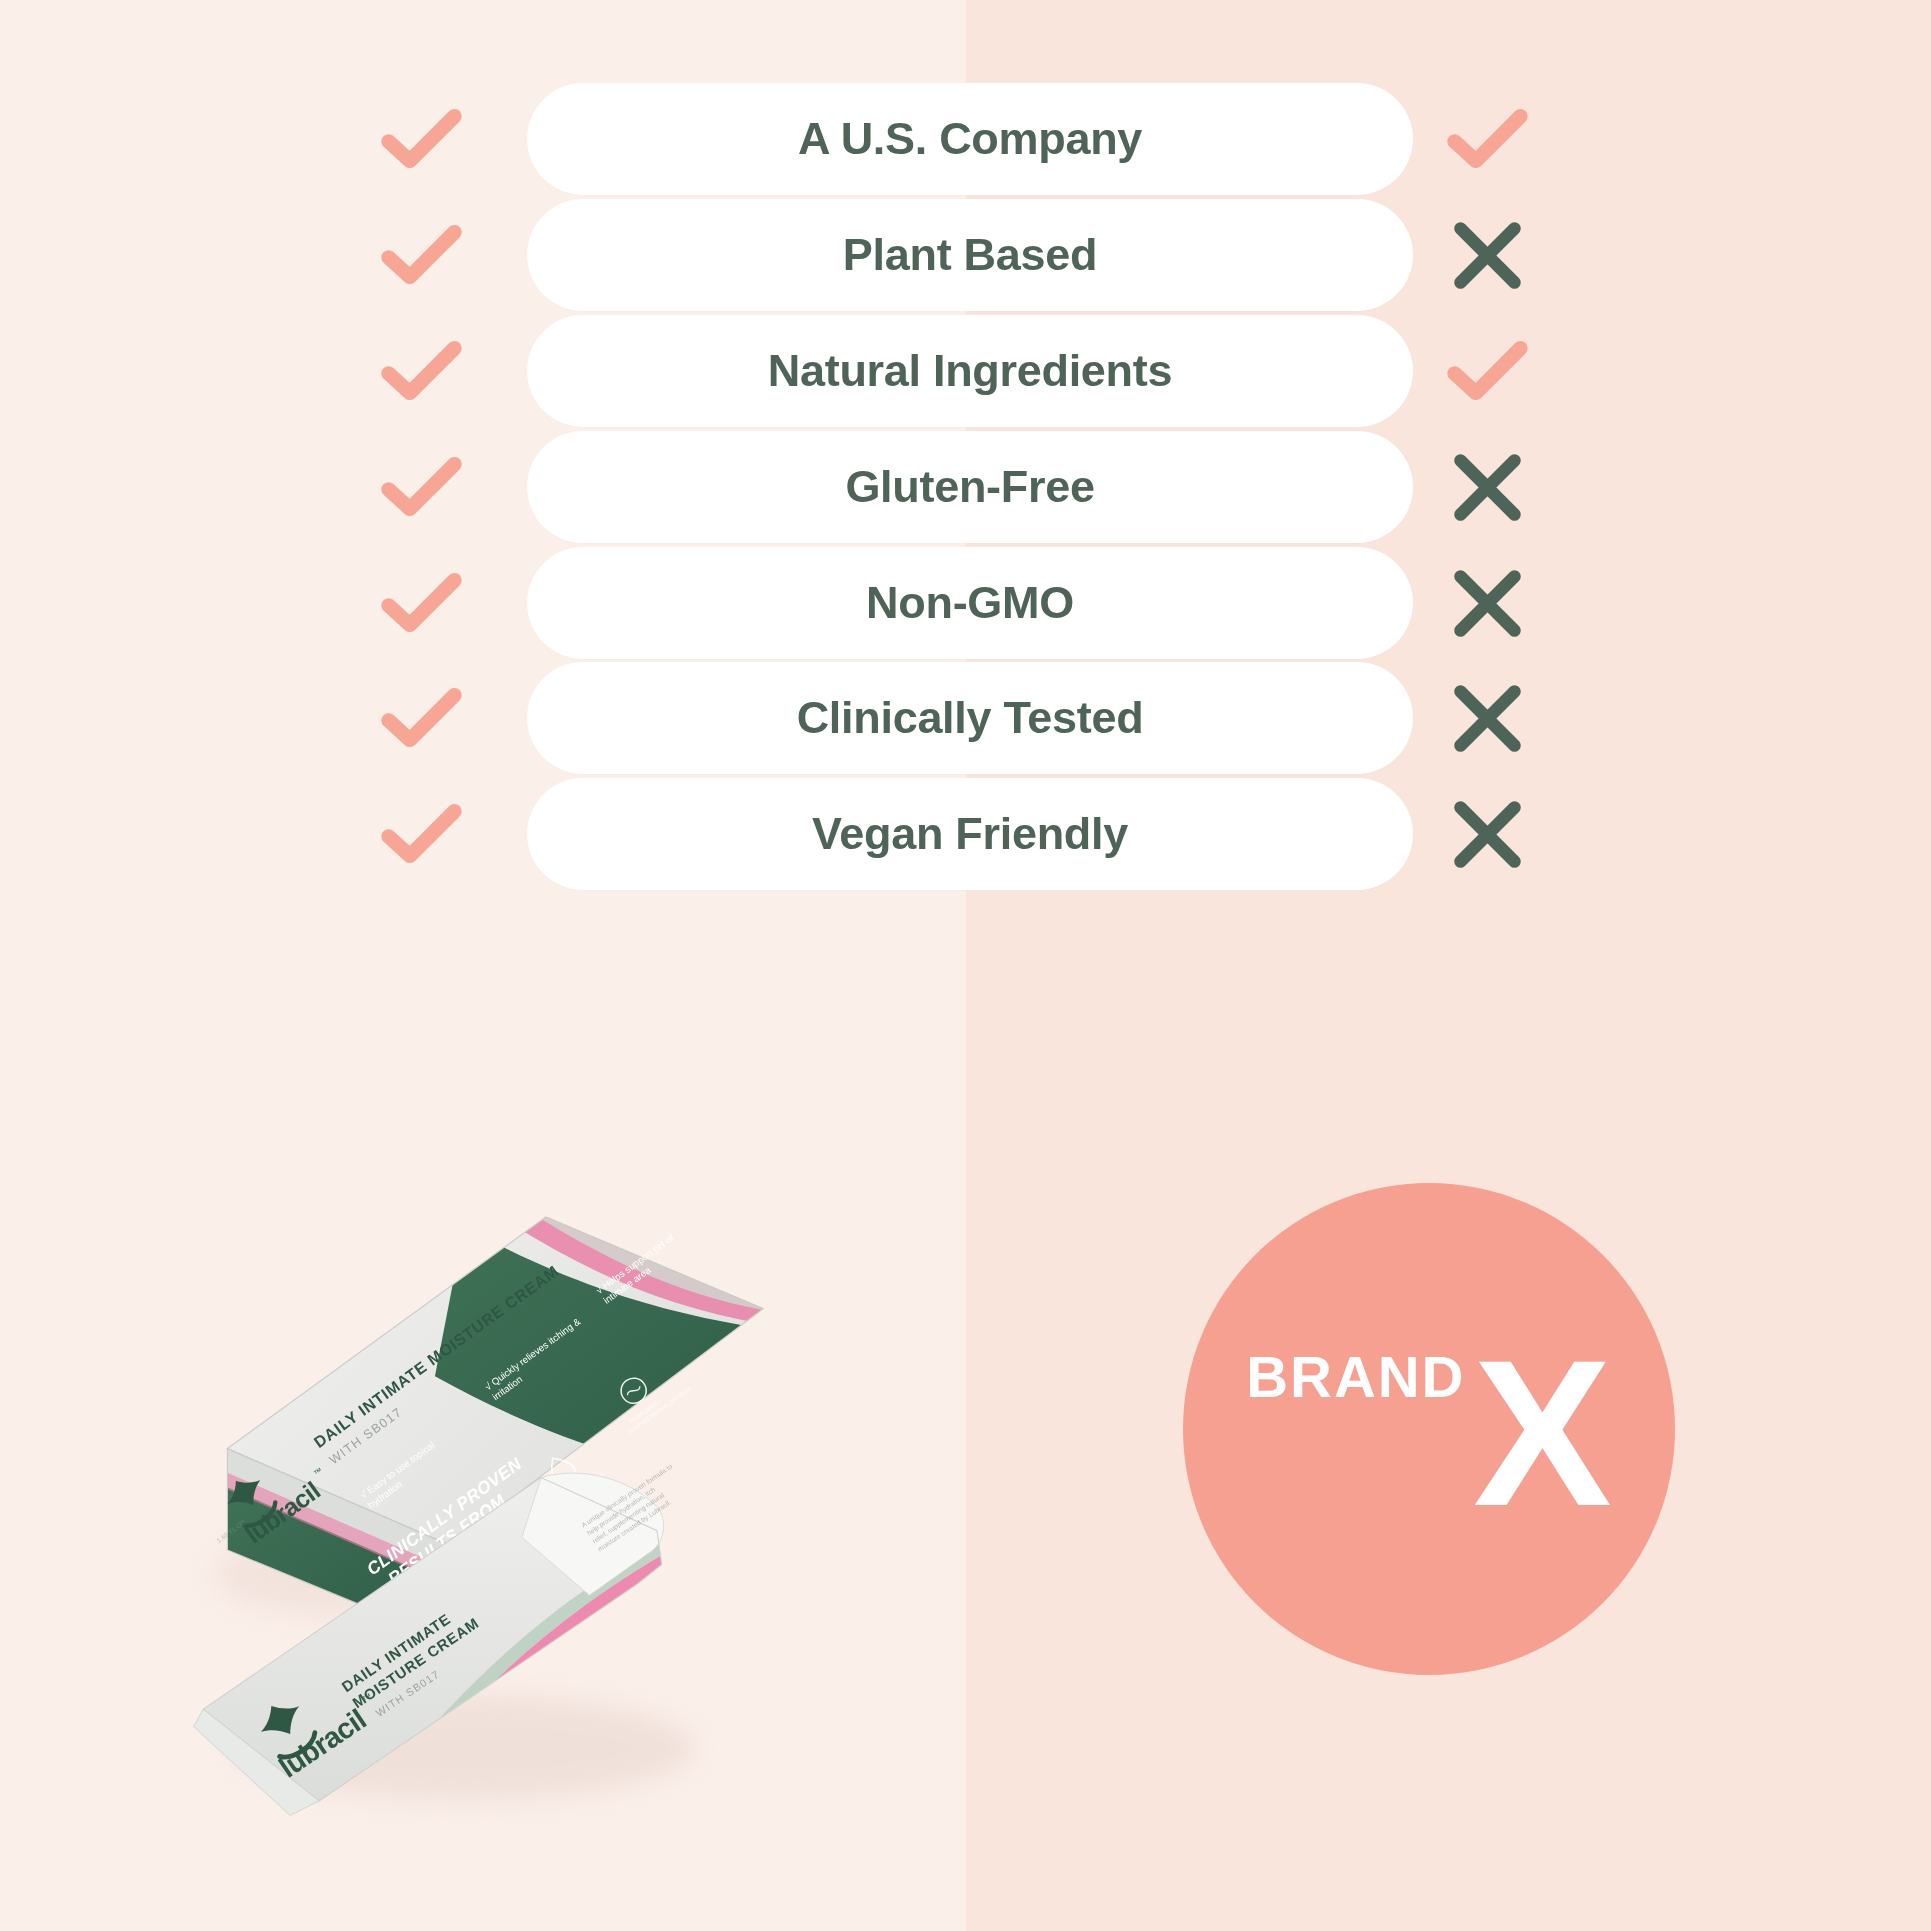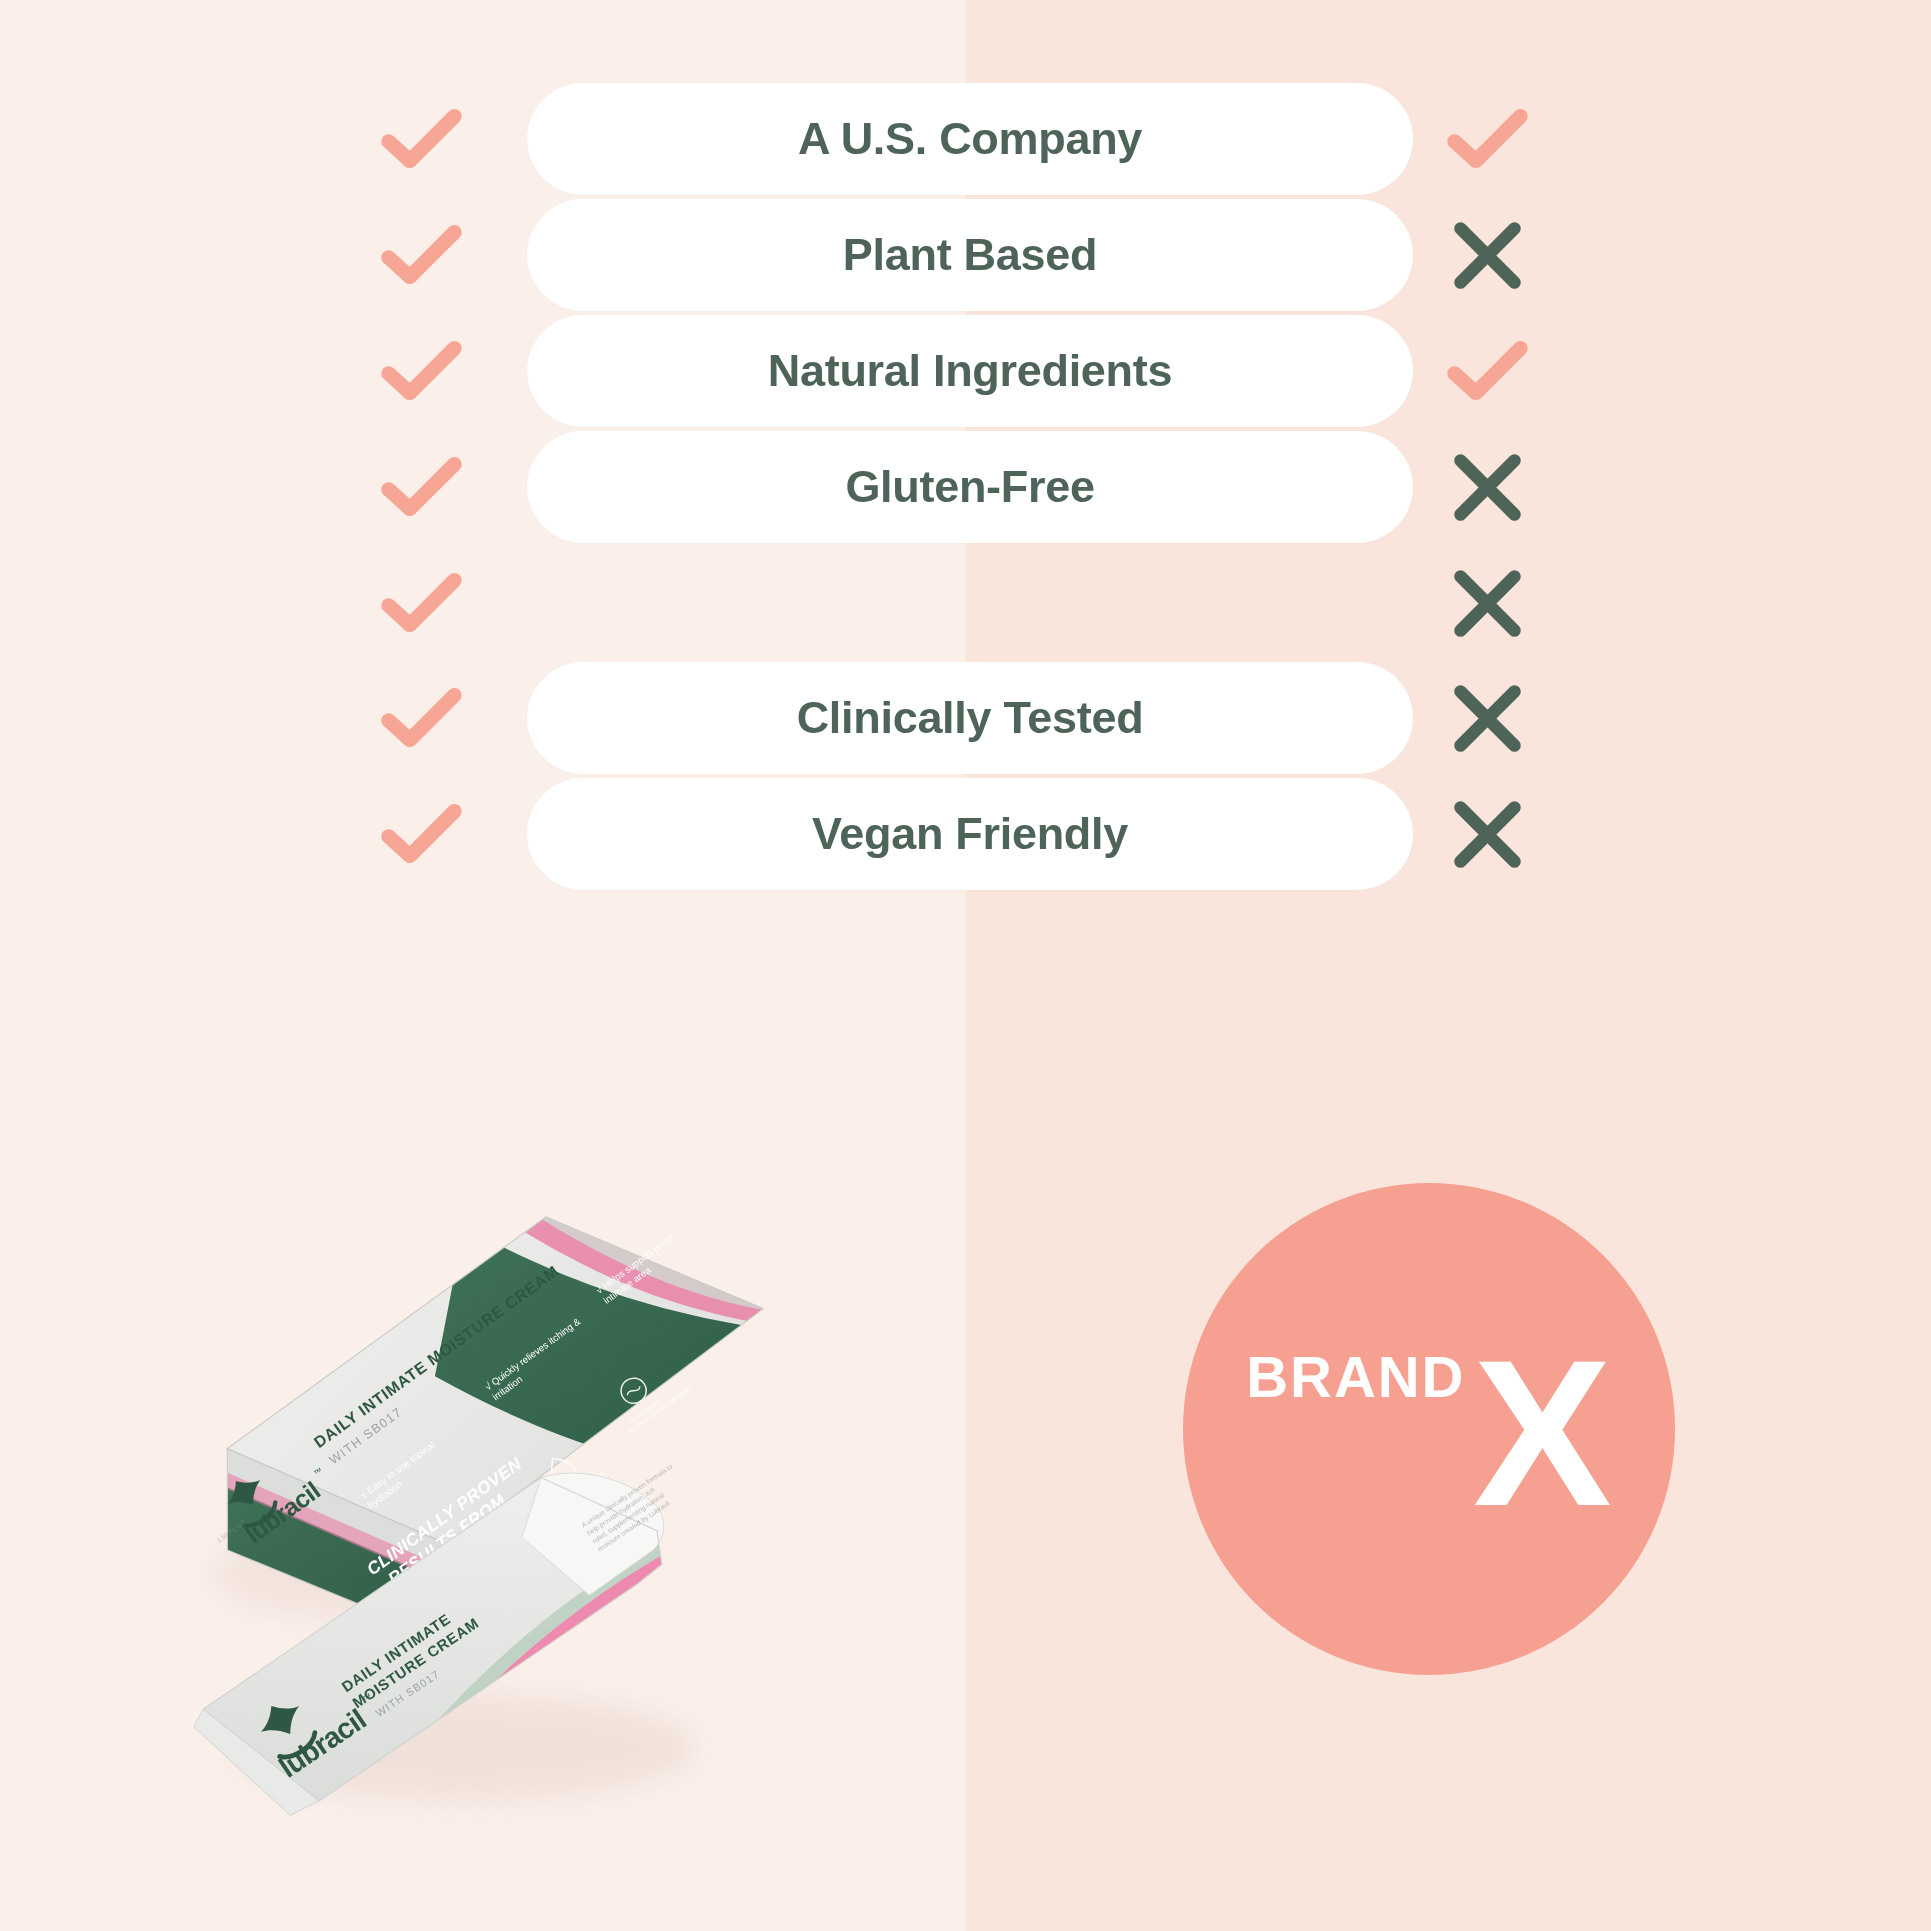--- a/index.html
+++ b/index.html
@@ -188,20 +188,23 @@
         <svg width="81" height="81" viewBox="0 0 84 84">
       <path d="M14 14 L70 70 M70 14 L14 70" fill="none" stroke="#4E6459" stroke-width="13" stroke-linecap="round"></path>
         </svg>
       </div>
     </div>
     <div class="row" style="top: 545px;">
       <div class="mark left">
         <svg width="93" height="93" viewBox="0 0 96 96">
       <path d="M14 50 L36 70 L82 24" fill="none" stroke="#F7A595" stroke-width="15" stroke-linecap="round" stroke-linejoin="round"></path>
         </svg>
+      </div>
+      <div class="pill">
+        <span class="pill-label">Non-GMO</span>
       </div>
       <div class="mark right">
         <svg width="81" height="81" viewBox="0 0 84 84">
       <path d="M14 14 L70 70 M70 14 L14 70" fill="none" stroke="#4E6459" stroke-width="13" stroke-linecap="round"></path>
         </svg>
       </div>
     </div>
     <div class="row" style="top: 660px;">
       <div class="mark left">
         <svg width="93" height="93" viewBox="0 0 96 96">

